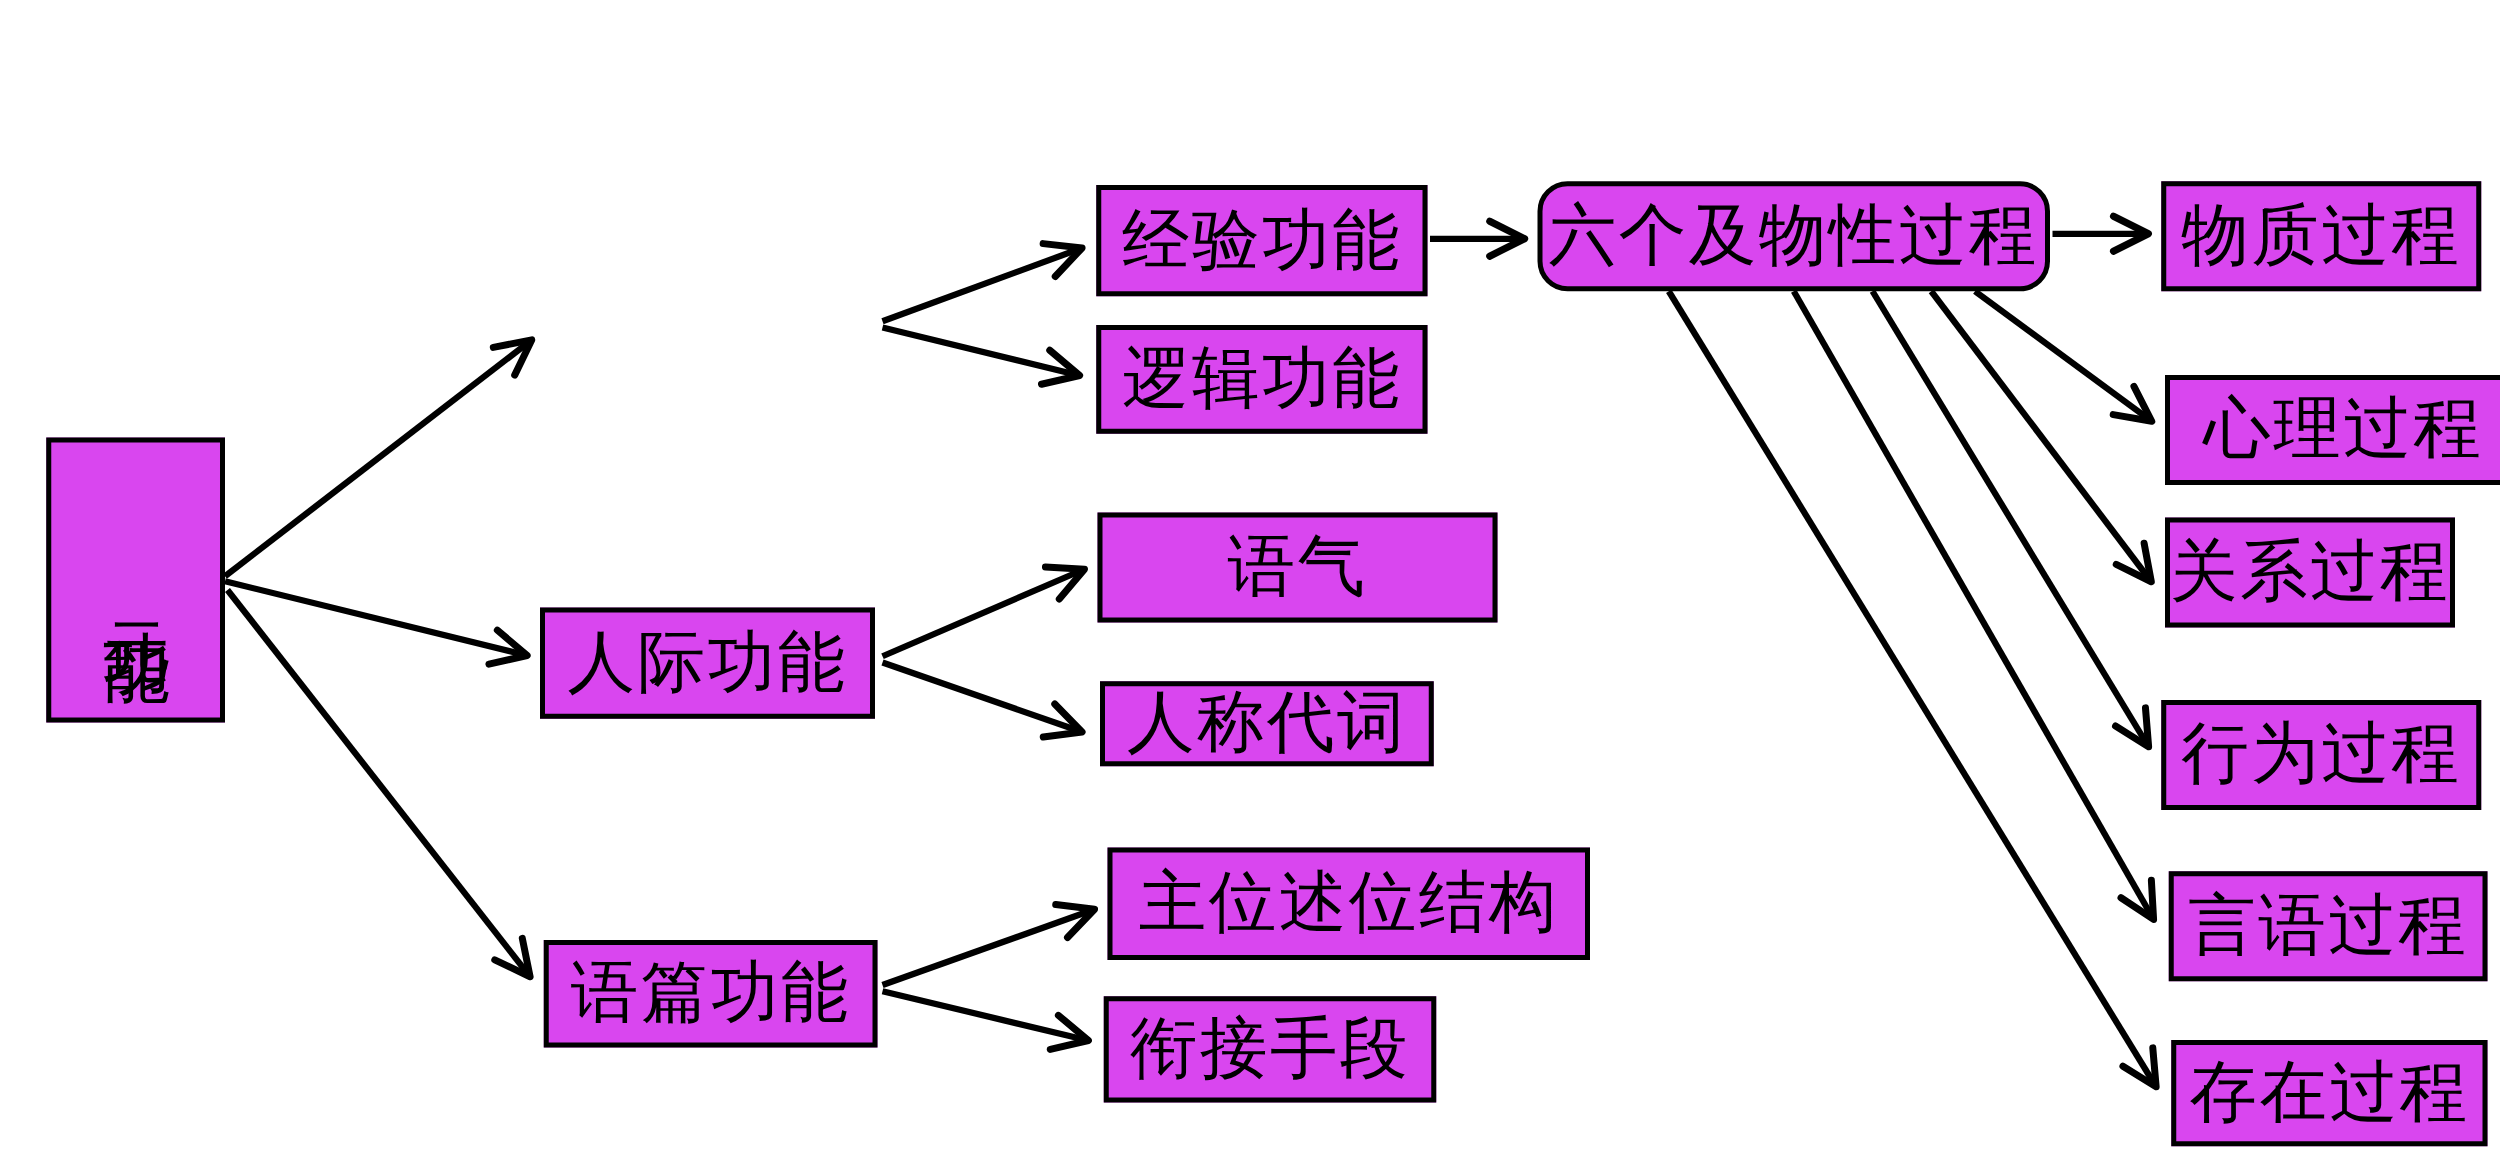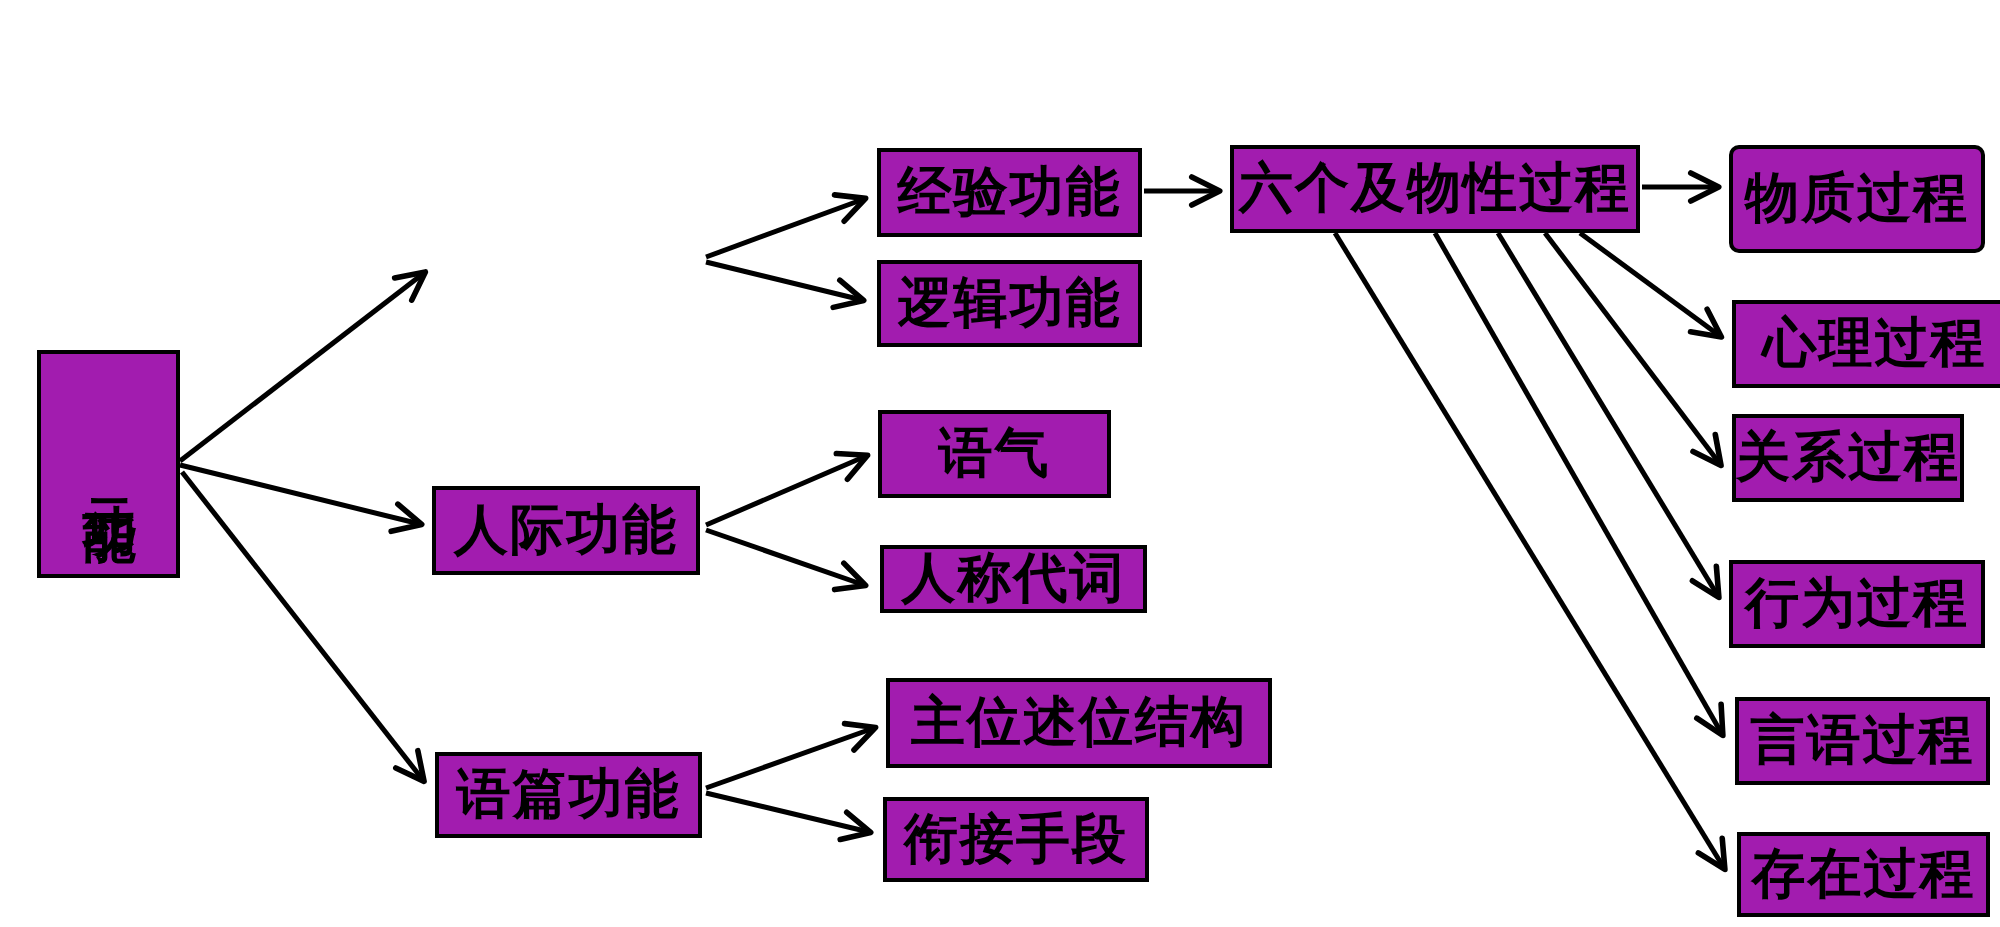--- a/index.html
+++ b/index.html
@@ -15,30 +15,29 @@
   .connectors {
     position: absolute;
     left: 0; top: 0;
     width: 2000px; height: 927px;
   }
   .connectors line { stroke: #000000; stroke-width: 5; }
   .node {
     position: absolute;
     box-sizing: border-box;
     border: 4px solid #000000;
-    background: #a21caf;
+    background: #d946ef;
     display: flex;
     align-items: center;
     justify-content: center;
     font-size: 54px;
     letter-spacing: 2px;
     line-height: 1.1;
     white-space: nowrap;
     text-align: center;
-    font-weight: bold;
   }
   .node.vertical {
     writing-mode: vertical-rl;
     text-orientation: upright;
     letter-spacing: 6px;
   }
 </style>
 </head>
 <body>
 
@@ -68,37 +67,37 @@
     <line x1="706" y1="793" x2="869" y2="832" marker-end="url(#arrow)"></line>
   </svg>
 
   <div class="node vertical" style="left:37px; top:350px; width:143px; height:228px;">元功能</div>
 
 
   <div class="node" style="left:877px; top:148px; width:265px; height:89px;">经验功能</div>
 
   <div class="node" style="left:877px; top:260px; width:265px; height:87px;">逻辑功能</div>
 
-  <div class="node" style="left:1230px; top:145px; width:410px; height:88px;">六个及物性过程</div>
+  <div class="node" style="left:1230px; top:145px; width:410px; height:88px;border-radius:24px;">六个及物性过程</div>
 
-  <div class="node" style="left:1729px; top:145px; width:256px; height:108px;border-radius:10px;">物质过程</div>
+  <div class="node" style="left:1729px; top:145px; width:256px; height:88px;">物质过程</div>
 
   <div class="node" style="left:1732px; top:300px; width:285px; height:88px;">心理过程</div>
 
   <div class="node" style="left:1732px; top:414px; width:232px; height:88px;">关系过程</div>
 
   <div class="node" style="left:1729px; top:560px; width:256px; height:88px;">行为过程</div>
 
   <div class="node" style="left:1735px; top:697px; width:255px; height:88px;">言语过程</div>
 
   <div class="node" style="left:1737px; top:832px; width:253px; height:85px;">存在过程</div>
 
   <div class="node" style="left:432px; top:486px; width:268px; height:89px;">人际功能</div>
 
-  <div class="node" style="left:878px; top:410px; width:233px; height:88px;">语气</div>
+  <div class="node" style="left:878px; top:410px; width:320px; height:88px;">语气</div>
 
   <div class="node" style="left:880px; top:545px; width:267px; height:68px;">人称代词</div>
 
   <div class="node" style="left:435px; top:752px; width:267px; height:86px;">语篇功能</div>
 
   <div class="node" style="left:886px; top:678px; width:386px; height:90px;">主位述位结构</div>
 
   <div class="node" style="left:883px; top:797px; width:266px; height:85px;">衔接手段</div>
 
 </div>

